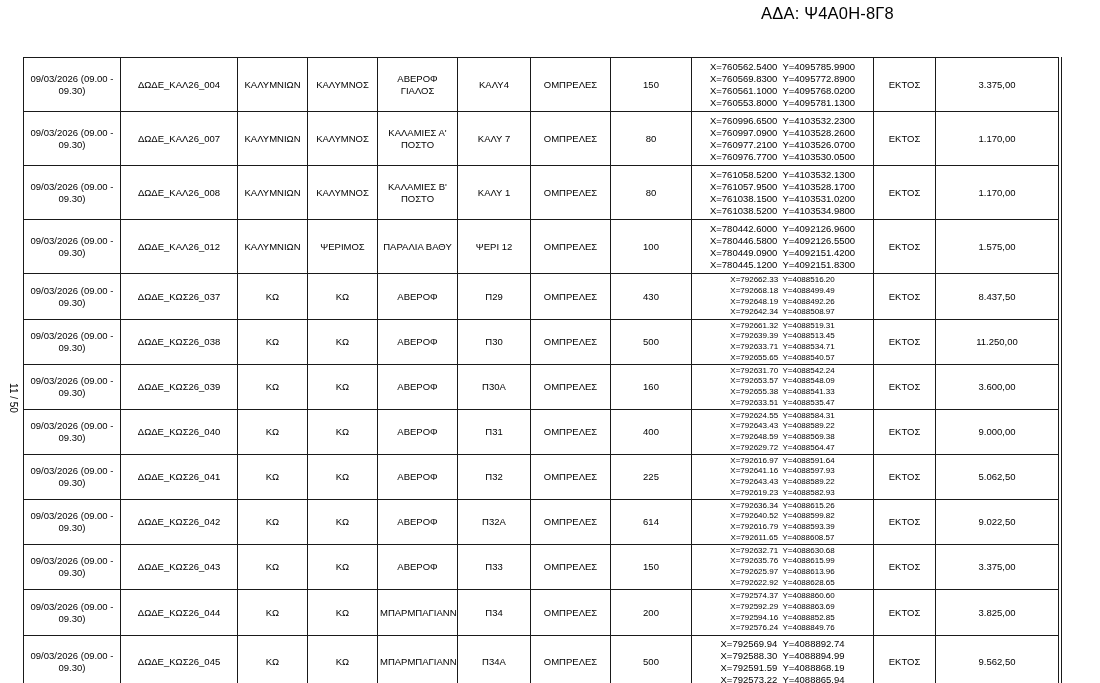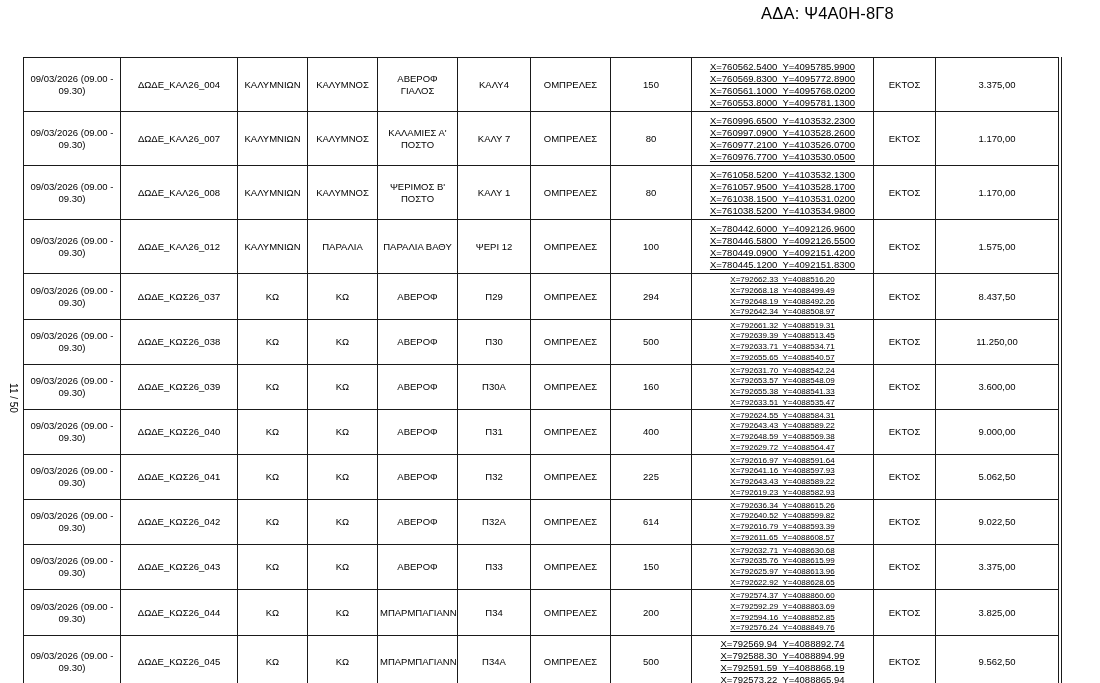--- a/index.html
+++ b/index.html
@@ -51,21 +51,21 @@
     text-align: center;
     vertical-align: middle;
     font-size: 9.5px;
     line-height: 12px;
     padding: 0 2px;
     white-space: pre-wrap;
     overflow: hidden;
   }
   td.col-date     { line-height: 13px; }
   td.col-location { font-size: 9px; line-height: 11.5px; }
-  td.col-coords   { font-size: 8.5px; line-height: 12.6px; padding: 0; text-decoration: underline; }
+  td.col-coords   { font-size: 8.5px; line-height: 12.6px; padding: 0; }
   tr.short td.col-coords { font-size: 8px; line-height: 10.7px; }
   td.col-price    { font-size: 10.5px; }
   .outer-right-border {
     position: absolute;
     left: 1061px;
     top: 57px;
     width: 1px;
     height: 626px;
     background: #1a1a1a;
   }
@@ -128,59 +128,59 @@
 X=760976.7700  Y=4103530.0500</td>
           <td class="col-status">ΕΚΤΟΣ</td>
           <td class="col-price">1.170,00</td>
         </tr>
         <tr style="height: 54px;">
           <td class="col-date">09/03/2026 (09.00 -
 09.30)</td>
           <td class="col-code">ΔΩΔΕ_ΚΑΛ26_008</td>
           <td class="col-regional_unit">ΚΑΛΥΜΝΙΩΝ</td>
           <td class="col-municipality">ΚΑΛΥΜΝΟΣ</td>
-          <td class="col-location">ΨΕΡΙΜΟΣ Β'
+          <td class="col-location">ΚΑΛΑΜΙΕΣ Β'
 ΠΟΣΤΟ</td>
           <td class="col-position">ΚΑΛΥ 1</td>
           <td class="col-type">ΟΜΠΡΕΛΕΣ</td>
           <td class="col-quantity">80</td>
           <td class="col-coords">X=761058.5200  Y=4103532.1300
 X=761057.9500  Y=4103528.1700
 X=761038.1500  Y=4103531.0200
 X=761038.5200  Y=4103534.9800</td>
           <td class="col-status">ΕΚΤΟΣ</td>
           <td class="col-price">1.170,00</td>
         </tr>
         <tr style="height: 54px;">
           <td class="col-date">09/03/2026 (09.00 -
 09.30)</td>
           <td class="col-code">ΔΩΔΕ_ΚΑΛ26_012</td>
           <td class="col-regional_unit">ΚΑΛΥΜΝΙΩΝ</td>
-          <td class="col-municipality">ΠΑΡΑΛΙΑ</td>
+          <td class="col-municipality">ΨΕΡΙΜΟΣ</td>
           <td class="col-location">ΠΑΡΑΛΙΑ ΒΑΘΥ</td>
           <td class="col-position">ΨΕΡΙ 12</td>
           <td class="col-type">ΟΜΠΡΕΛΕΣ</td>
           <td class="col-quantity">100</td>
           <td class="col-coords">X=780442.6000  Y=4092126.9600
 X=780446.5800  Y=4092126.5500
 X=780449.0900  Y=4092151.4200
 X=780445.1200  Y=4092151.8300</td>
           <td class="col-status">ΕΚΤΟΣ</td>
           <td class="col-price">1.575,00</td>
         </tr>
         <tr class="short" style="height: 46px;">
           <td class="col-date">09/03/2026 (09.00 -
 09.30)</td>
           <td class="col-code">ΔΩΔΕ_ΚΩΣ26_037</td>
           <td class="col-regional_unit">ΚΩ</td>
           <td class="col-municipality">ΚΩ</td>
           <td class="col-location">ΑΒΕΡΟΦ</td>
           <td class="col-position">Π29</td>
           <td class="col-type">ΟΜΠΡΕΛΕΣ</td>
-          <td class="col-quantity">294</td>
+          <td class="col-quantity">430</td>
           <td class="col-coords">X=792662.33  Y=4088516.20
 X=792668.18  Y=4088499.49
 X=792648.19  Y=4088492.26
 X=792642.34  Y=4088508.97</td>
           <td class="col-status">ΕΚΤΟΣ</td>
           <td class="col-price">8.437,50</td>
         </tr>
         <tr class="short" style="height: 45px;">
           <td class="col-date">09/03/2026 (09.00 -
 09.30)</td>

